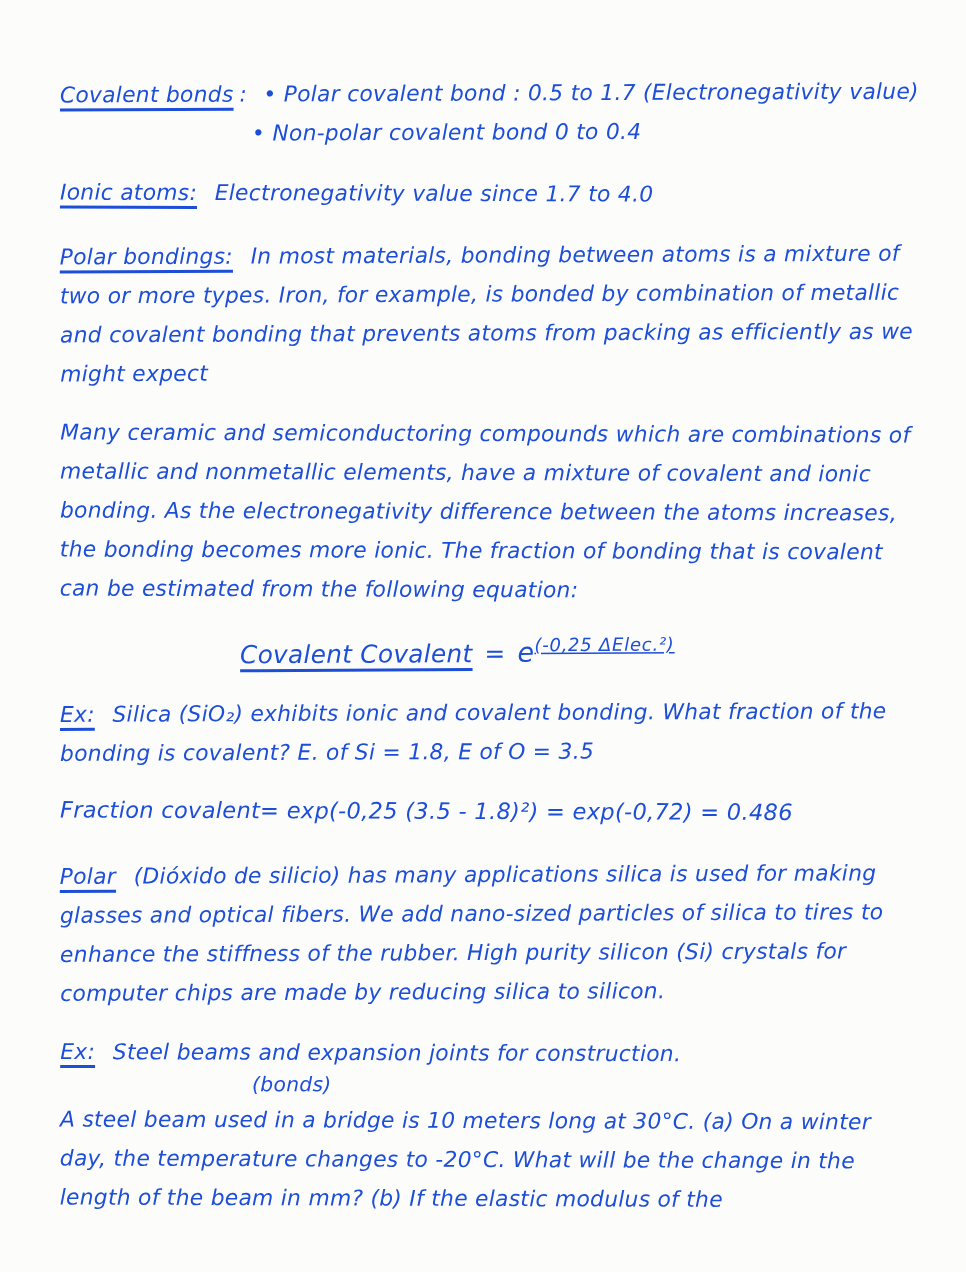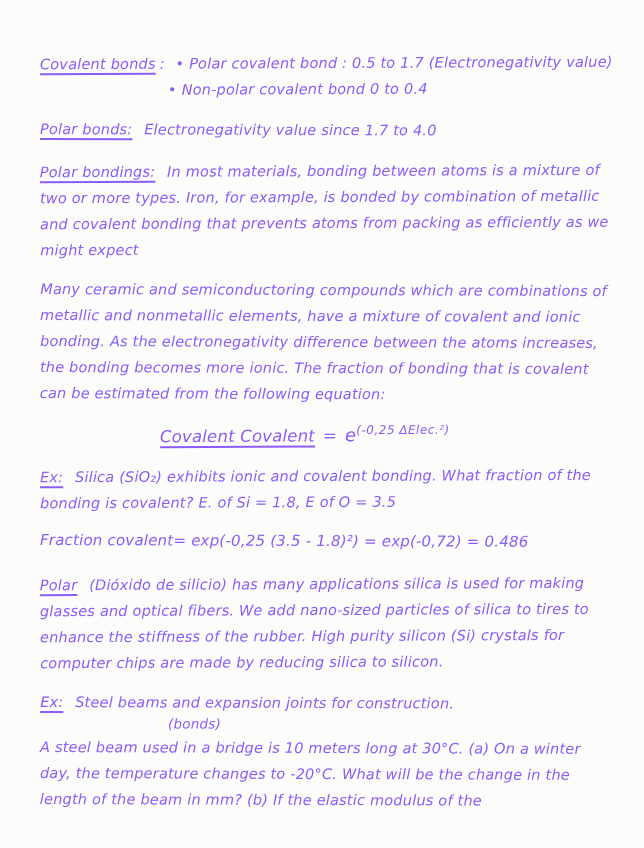--- a/index.html
+++ b/index.html
@@ -6,21 +6,21 @@
   html, body { background: #e9e9e7; }
   .page {
     position: relative;
     width: 644px;
     height: 848px;
     margin: 0 auto;
     background: #fcfcfa;
     padding: 50px 28px 0 40px;
     font-family: "DejaVu Sans", sans-serif;
     font-style: italic;
-    color: #8b5cf6;
+    color: #1d4ed8;
     font-size: 14.5px;
     line-height: 26px;
     letter-spacing: 0.2px;
     overflow: hidden;
   }
   .line, .para { margin: 0; }
   .u {
     text-decoration: underline;
     text-decoration-thickness: 2px;
     text-underline-offset: 4px;
@@ -33,20 +33,21 @@
     margin: 2px 0 14px 120px;
     font-size: 16.5px;
     transform: rotate(-0.3deg);
   }
   .equation .gap { display: inline-block; width: 8px; }
   .e-base { font-size: 18px; }
   .e-exp {
     font-size: 12px;
     vertical-align: 7px;
     letter-spacing: 0.5px;
+    text-decoration: underline;
   }
   .calc-line { font-size: 15px; }
   .annotation-line {
     padding-left: 128px;
     line-height: 22px;
     font-size: 13.5px;
     margin-top: -3px;
   }
   .heading-inline { margin-right: 7px; }
   .sep { margin: 0 6px 0 4px; }
@@ -61,21 +62,21 @@
       <span class="u">Covalent bonds</span><span class="sep">:</span>
       <span>• Polar covalent bond : 0.5 to 1.7 (Electronegativity value)</span>
     </p>
     <p class="line indent-bullet">
       <span>• Non-polar covalent bond 0 to 0.4</span>
     </p>
   </section>
 
   <section class="block r2">
     <p class="line">
-      <span class="u heading-inline">Polar bonds:</span>
+      <span class="u heading-inline">Ionic atoms:</span>
       <span>Electronegativity value since 1.7 to 4.0</span>
     </p>
   </section>
 
   <section class="block r1">
     <p class="para">
       <span class="u heading-inline">Polar bondings:</span>
       <span>In most materials, bonding between atoms is a mixture of two or more types. Iron, for example, is bonded by combination of metallic and covalent bonding that prevents atoms from packing as efficiently as we might expect</span>
     </p>
   </section>

